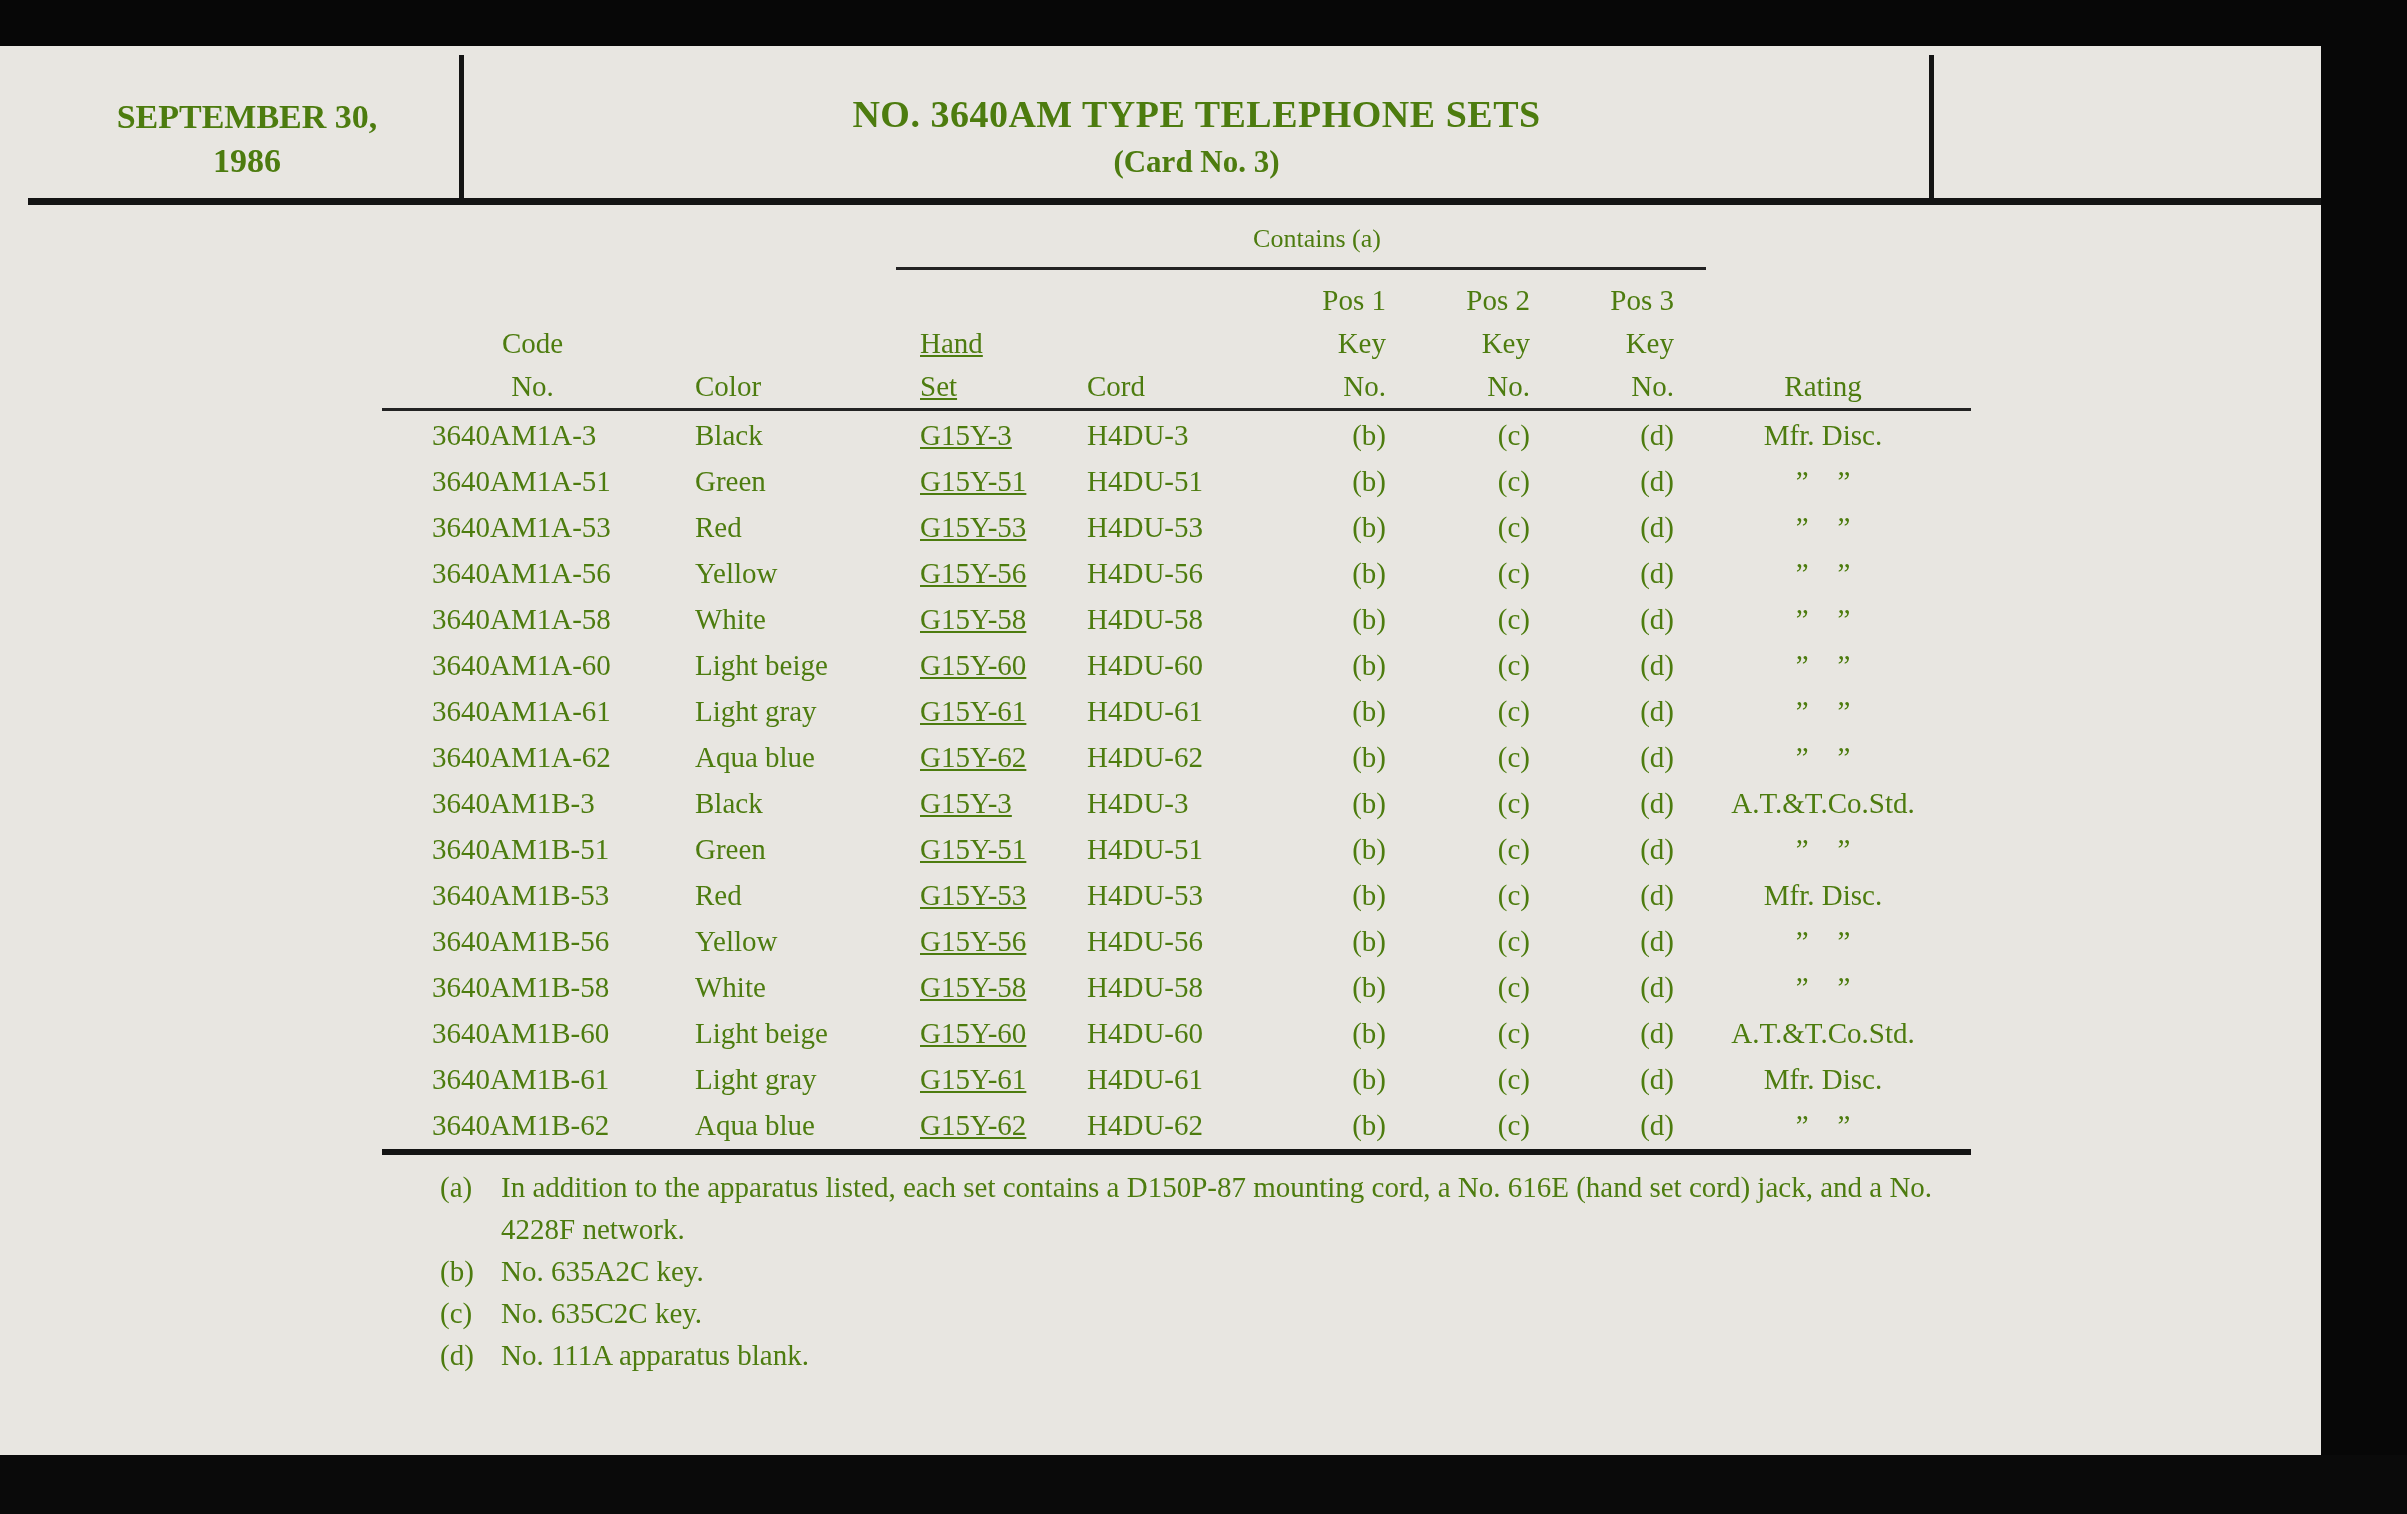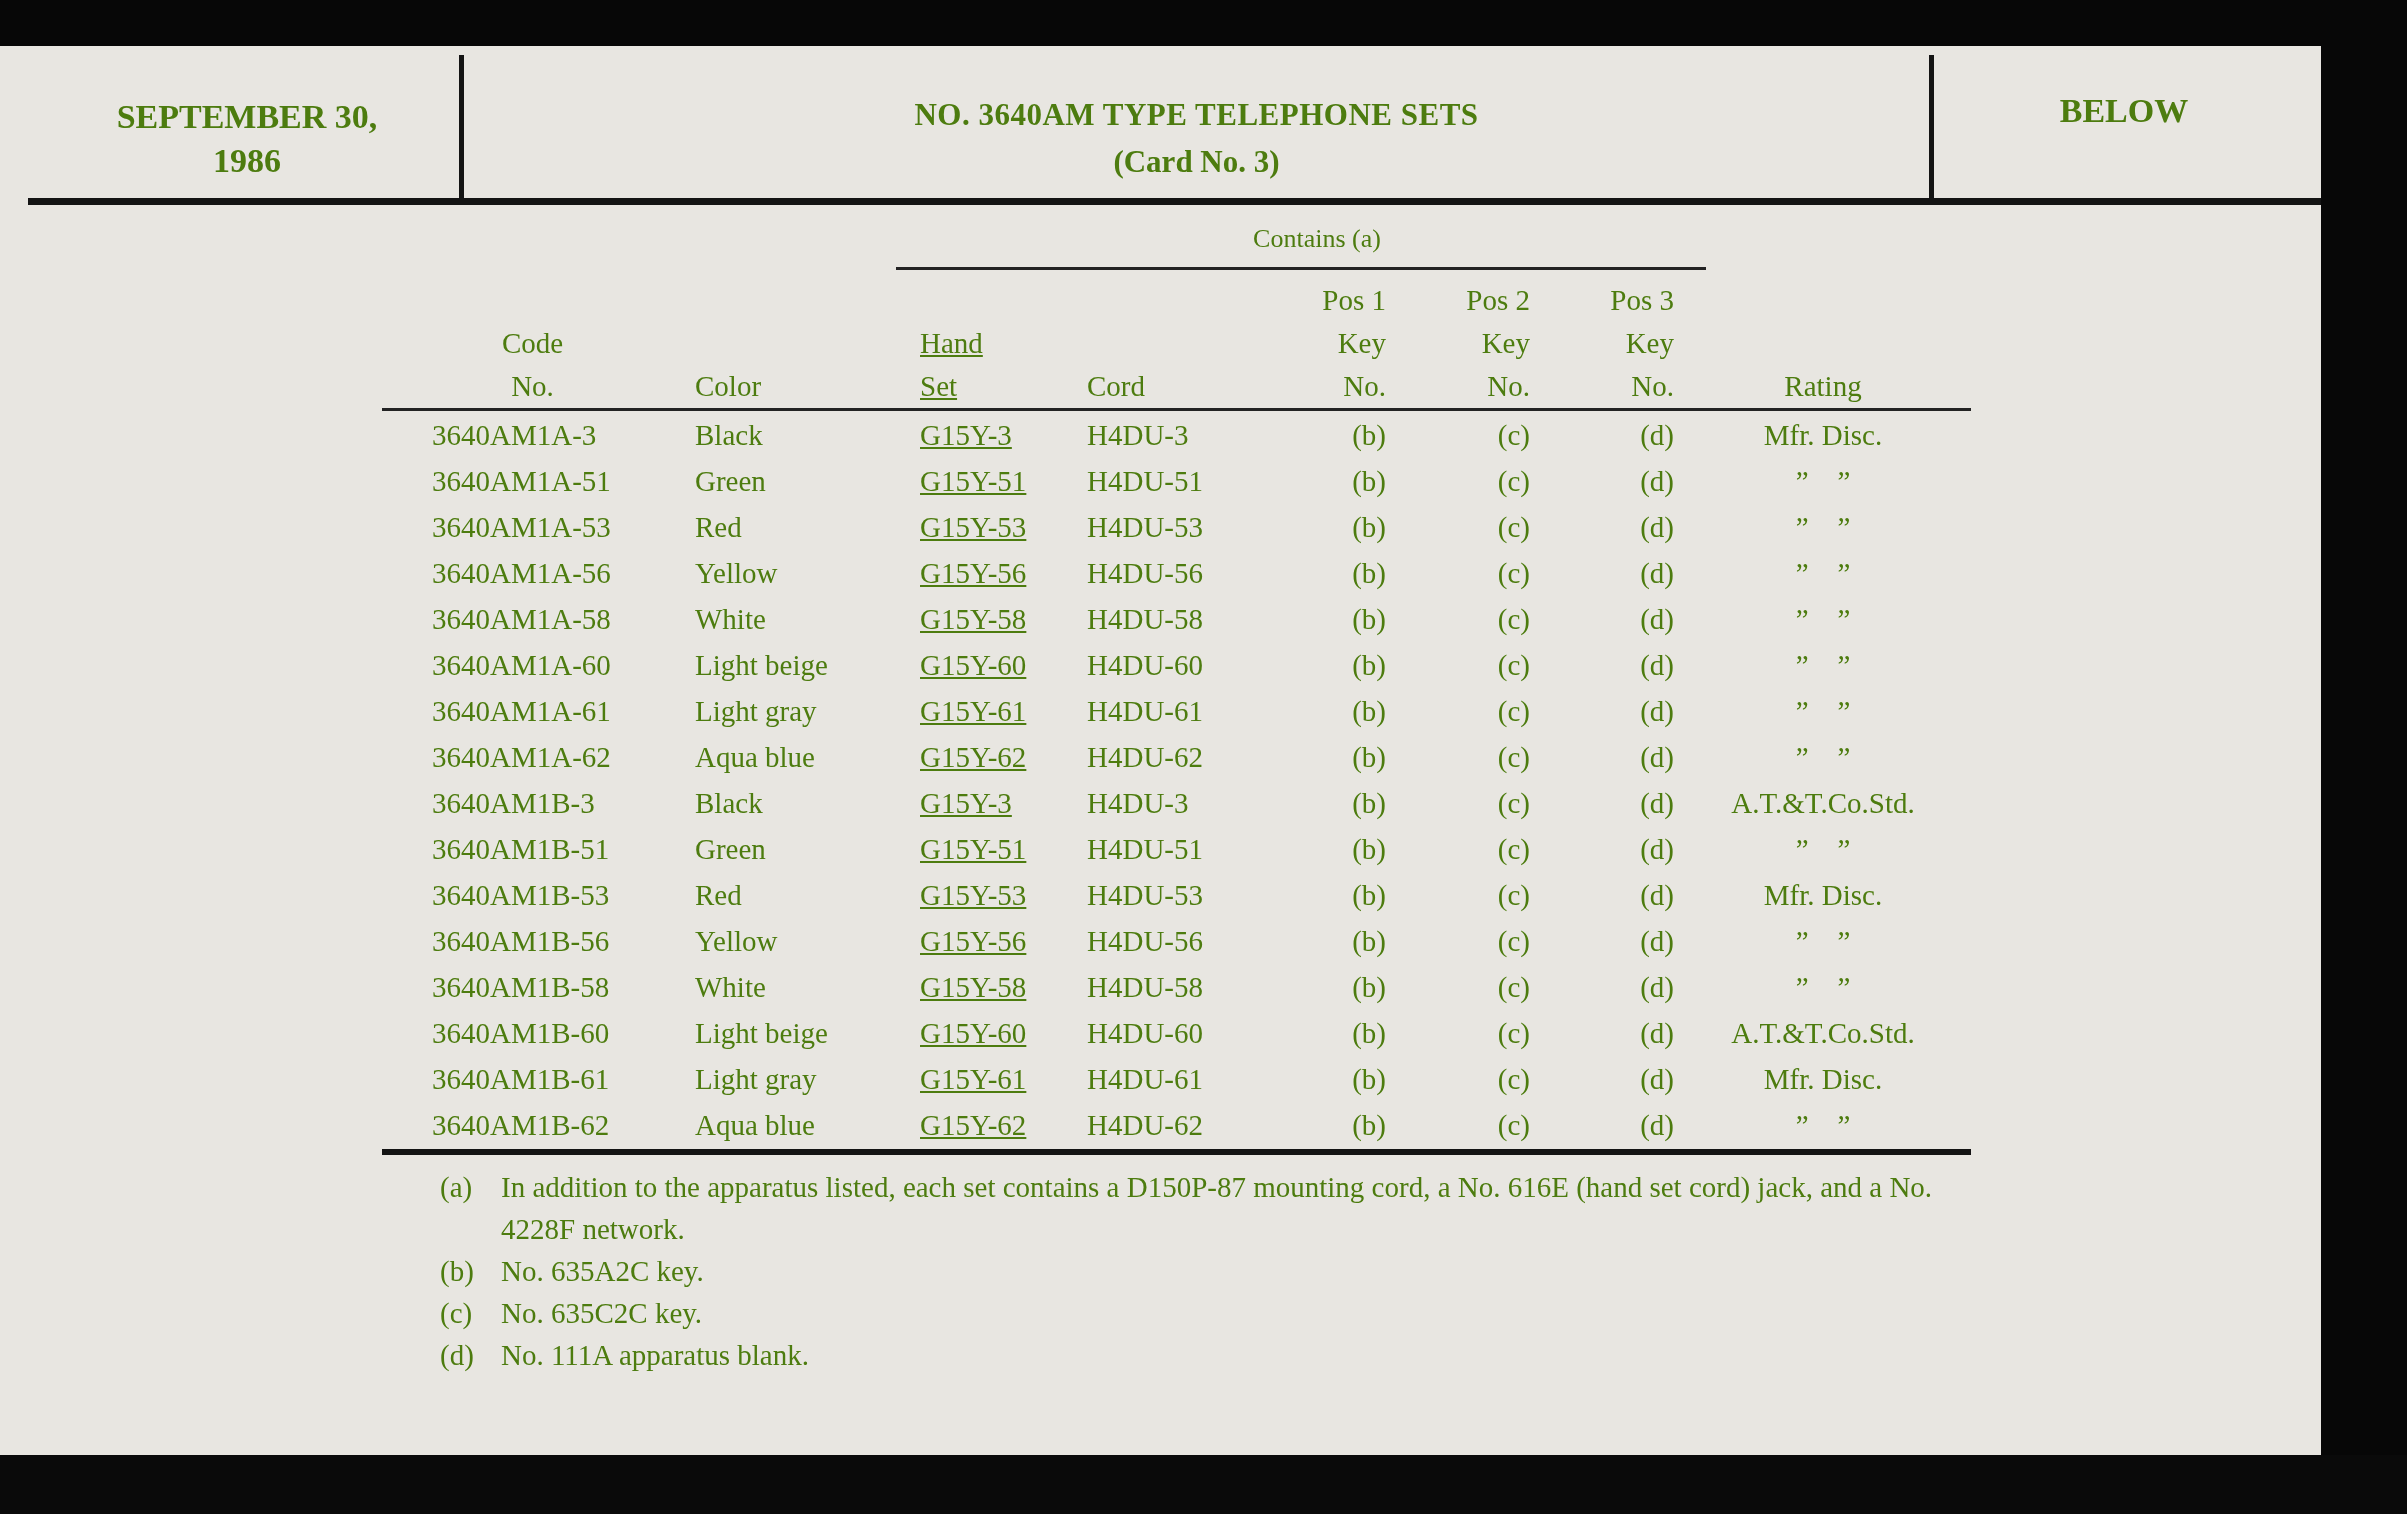--- a/index.html
+++ b/index.html
@@ -13,21 +13,21 @@
   }
   .abs{position:absolute;}
   
   .bar-top{left:0;top:0;width:2408px;height:46px;background:#070707;}
   .bar-right{top:0;right:0;width:87px;height:1515px;background:#070707;}
   
   .date{left:30px;top:95px;width:434px;text-align:center;font-weight:bold;font-size:34px;line-height:44px;}
   .mast-divider{width:5px;top:55px;height:149px;background:#141414;}
   .d1{left:459px;} .d2{left:1929px;}
   .mast-center{left:465px;top:89px;width:1463px;text-align:center;}
-  .title{font-size:31px;font-weight:bold;line-height:51px;letter-spacing:0.5px;font-family:Liberation Serif, serif;}
+  .title{font-size:38px;font-weight:bold;line-height:51px;letter-spacing:0.5px;font-family:Liberation Serif, serif;}
   .subtitle{font-size:31px;font-weight:bold;line-height:44px;}
   .ratings{left:1936px;top:89px;width:376px;text-align:center;font-weight:bold;font-size:34px;line-height:44px;}
   .rule-heavy{left:28px;top:198px;width:2342px;height:7px;background:#141414;}
   
   .contains-label{left:912px;top:224px;width:810px;text-align:center;font-size:26px;}
   .contains-rule{left:896px;top:267px;width:810px;height:3px;background:#232323;}
   .grid-cols{display:grid;grid-template-columns:301px 213px 173px 173px 144px 144px 144px 298px;}
   .thead{left:382px;top:279px;width:1589px;height:129px;align-items:end;font-size:29px;line-height:43px;}
   .thead-rule{left:382px;top:408px;width:1589px;height:3px;background:#232323;}
   .tbody{left:382px;top:412px;width:1589px;}
@@ -62,21 +62,20 @@
   <div class="abs mast-divider d1"></div>
 
   <div class="abs mast-center">
     <div class="title">NO. 3640AM TYPE TELEPHONE SETS</div>
     <div class="subtitle">(Card No. 3)</div>
   </div>
 
   <div class="abs mast-divider d2"></div>
 
   <div class="abs ratings">
-    <div>BELOW</div>
   </div>
 
   <div class="abs rule-heavy"></div>
 
   <div class="abs contains-label">Contains (a)</div>
   <div class="abs contains-rule"></div>
 
   <div class="abs thead grid-cols">
     <div class="c-code hc-code">
         <div>Code</div>

